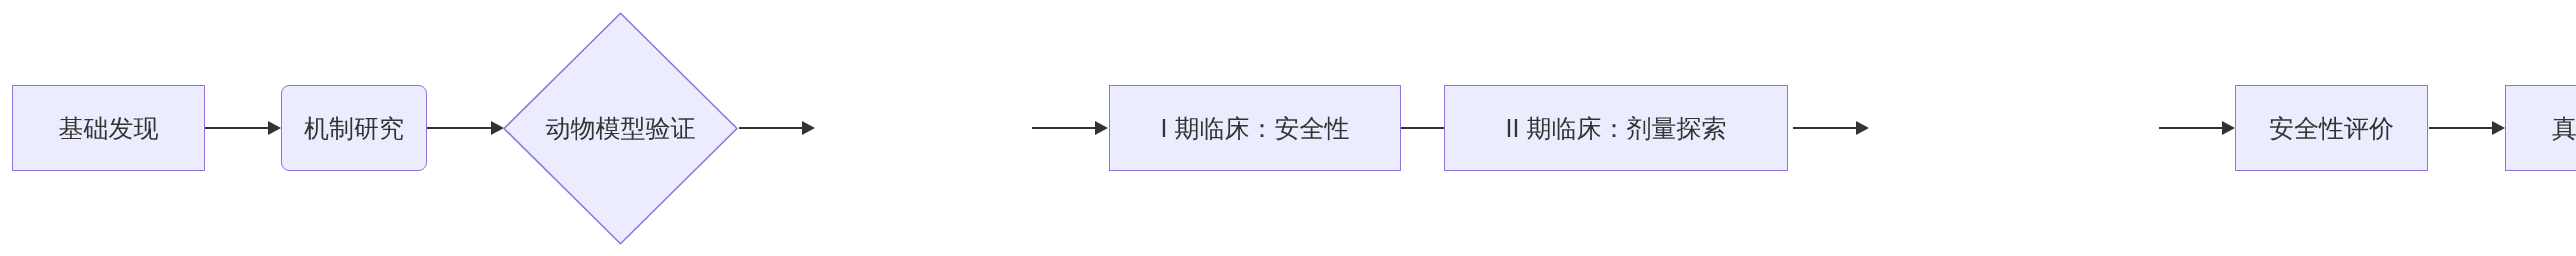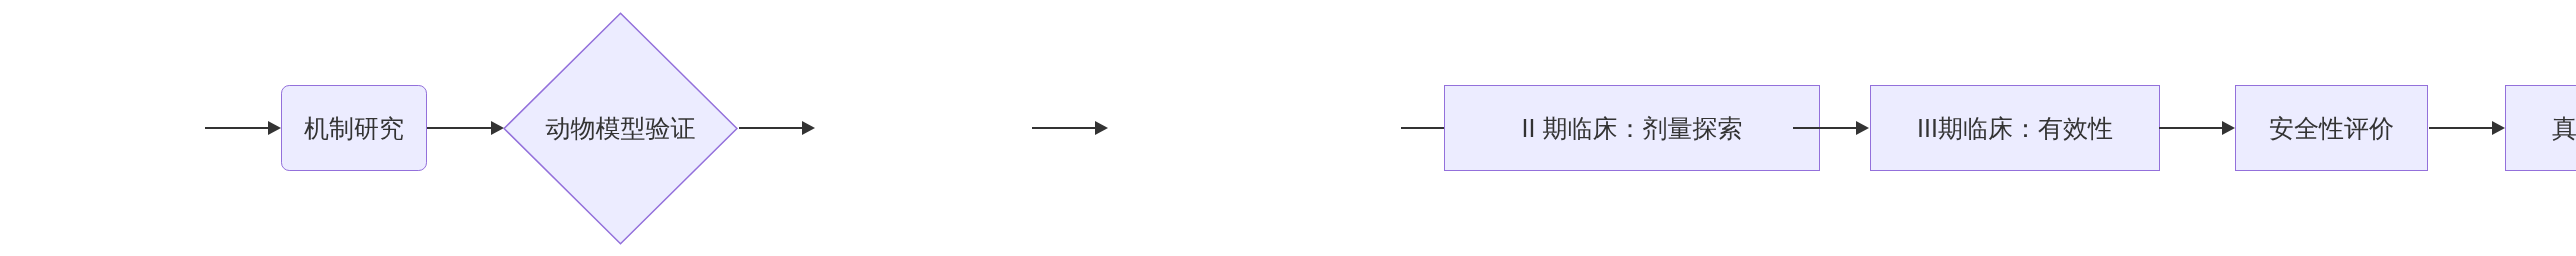--- a/index.html
+++ b/index.html
@@ -28,21 +28,21 @@
     font-size: 25px;
     color: var(--text, #333333);
     white-space: nowrap;
   }
   .node.rounded { border-radius: 8.2px; }
 
   #n1 { left: 12px;   width: 193px; }
   #n2 { left: 281px;  width: 146px; }
   #n4 { left: 815px; width: 217px; }
   #n5 { left: 1109px; width: 292px; }
-  #n6 { left: 1444px; width: 376px; }
+  #n6 { left: 1444px; width: 344px; }
   #n7 { left: 1870px; width: 290px; }
   #n8 { left: 2235px; width: 193px; }
   #n9 { left: 2505px; width: 244px; }
 
   .diamond-wrap {
     position: absolute;
     left: 503px;
     top: 12px;
     width: 235px;
     height: 233px;
@@ -95,20 +95,21 @@
   #a5 { left: 1401px; width: 76px; }
   #a6 { left: 1793px; width: 76px; }
   #a7 { left: 2159px; width: 76px; }
   #a8 { left: 2429px; width: 76px; }
 </style>
 </head>
 <body>
 
 <div id="canvas" style="--bg: #ffffff; --node-fill: #ECECFF; --node-border: #9370DB; --arrow: #333333; --text: #333333;">
 
+  <div id="n1" class="node">基础发现</div>
 
   <div id="a1" class="arrow">
     <div class="shaft"></div>
     <div class="head"></div>
   </div>
 
   <div id="n2" class="node rounded">机制研究</div>
 
   <div id="a2" class="arrow">
     <div class="shaft"></div>
@@ -126,34 +127,34 @@
     <div class="shaft"></div>
     <div class="head"></div>
   </div>
 
 
   <div id="a4" class="arrow">
     <div class="shaft"></div>
     <div class="head"></div>
   </div>
 
+  <div id="n5" class="node">I 期临床：安全性</div>
 
   <div id="a5" class="arrow">
     <div class="shaft"></div>
     <div class="head"></div>
   </div>
 
   <div id="n6" class="node">II 期临床：剂量探索</div>
 
   <div id="a6" class="arrow">
     <div class="shaft"></div>
     <div class="head"></div>
   </div>
 
-  <div id="n7" class="node">III期临床：有效性</div>
 
   <div id="a7" class="arrow">
     <div class="shaft"></div>
     <div class="head"></div>
   </div>
 
   <div id="n8" class="node">安全性评价</div>
 
   <div id="a8" class="arrow">
     <div class="shaft"></div>

